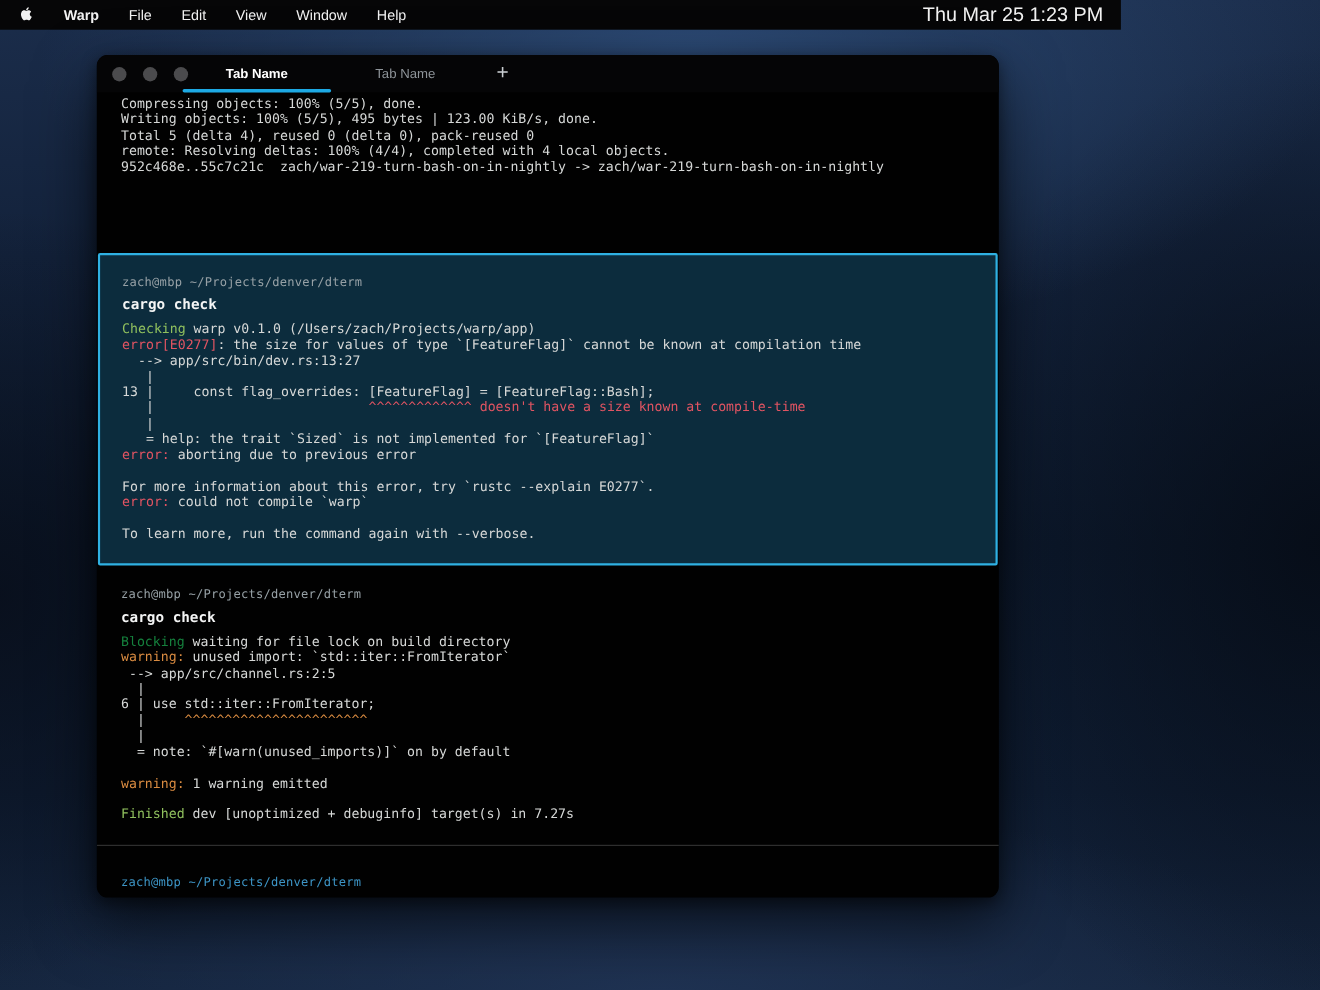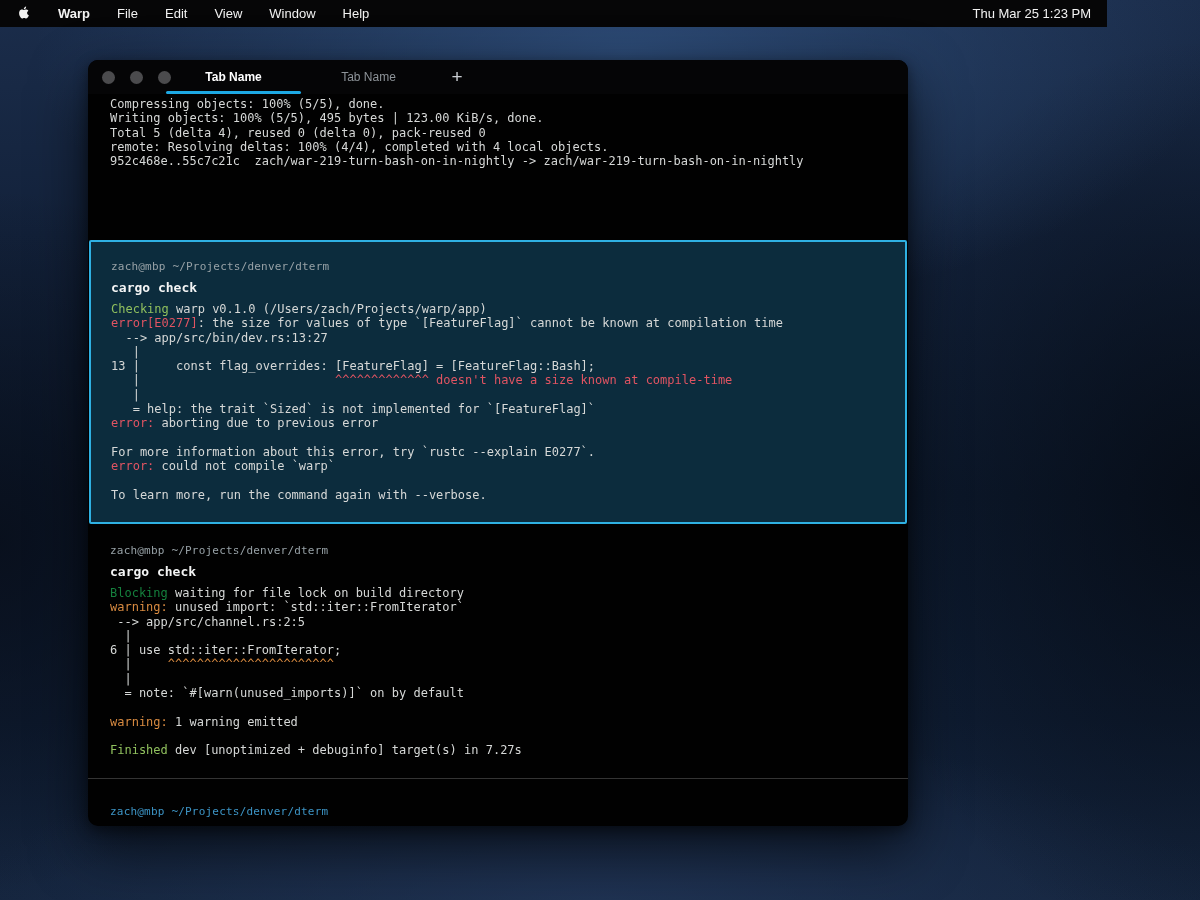--- a/index.html
+++ b/index.html
@@ -12,33 +12,33 @@
     background:
       radial-gradient(ellipse 950px 420px at 52% 6%, rgba(47,79,124,.85) 0%, rgba(47,79,124,0) 62%),
       radial-gradient(ellipse 500px 650px at 100% 55%, rgba(6,12,22,.9) 0%, rgba(6,12,22,0) 70%),
       radial-gradient(ellipse 420px 500px at 0% 60%, rgba(8,14,26,.85) 0%, rgba(8,14,26,0) 70%),
       radial-gradient(ellipse 900px 260px at 50% 101%, rgba(34,54,88,.8) 0%, rgba(34,54,88,0) 70%),
       linear-gradient(180deg, #1b2d4b 0%, #13223b 26%, #0d1a2e 55%, #0f1d33 80%, #15253e 100%);
   }
 
   
   .menubar {
-    position:absolute; left:0; top:0; width:1107px; height:27px;
+    position:absolute; left:0; top:0; width:1019px; height:27px;
     background:#060607; display:flex; align-items:center;
     padding:0 16px; color:#f2f2f2; font-size:13px;
   }
   .menubar .left { display:flex; align-items:center; gap:27px; }
   .menubar .apple { display:flex; align-items:center; }
   .menubar .appname { font-weight:bold; }
   .menubar .mitem { font-weight:normal; }
-  .menubar .clock { margin-left:auto; font-size:13px; }
+  .menubar .clock { margin-left:auto; font-size:18px; }
 
   
   .window {
-    position:absolute; left:88px; top:60px; width:820px; height:766px;
+    position:absolute; left:88px; top:50px; width:820px; height:766px;
     background:#010101; border-radius:10px; overflow:hidden;
     box-shadow:0 22px 55px rgba(0,0,0,.62), 0 4px 14px rgba(0,0,0,.45);
   }
 
   
   .tabbar { position:relative; height:34px; background:#050506; }
   .traffic { position:absolute; left:14px; top:11px; display:flex; gap:15px; }
   .dot { width:13px; height:13px; border-radius:50%; background:#4b4b4d; }
   .tabs { position:absolute; left:78px; top:0; height:34px; display:flex; }
   .tab {

